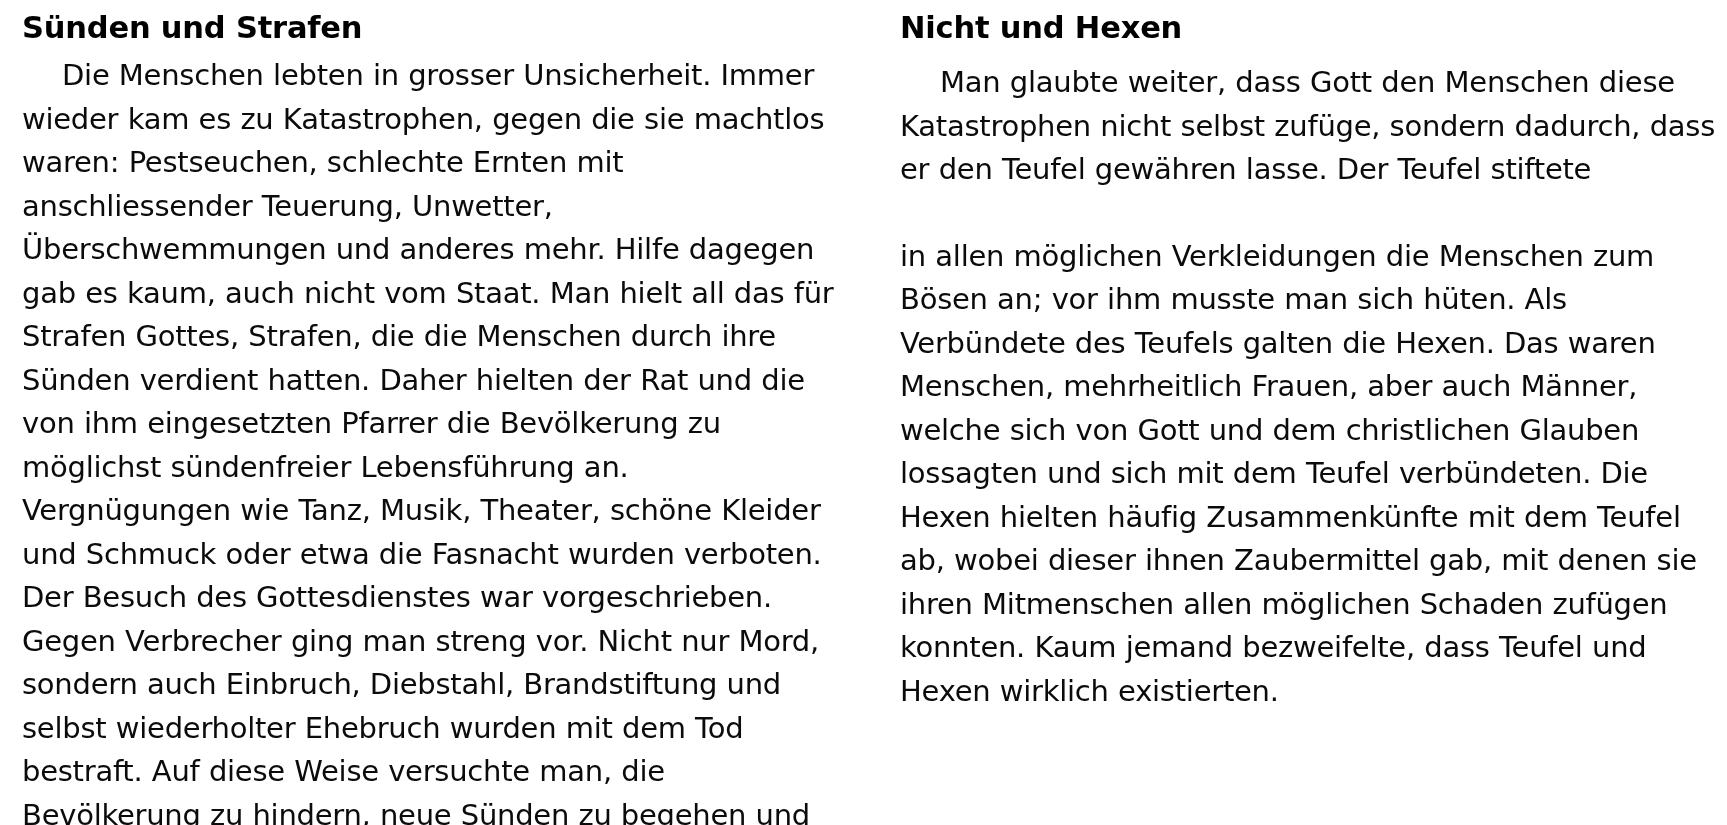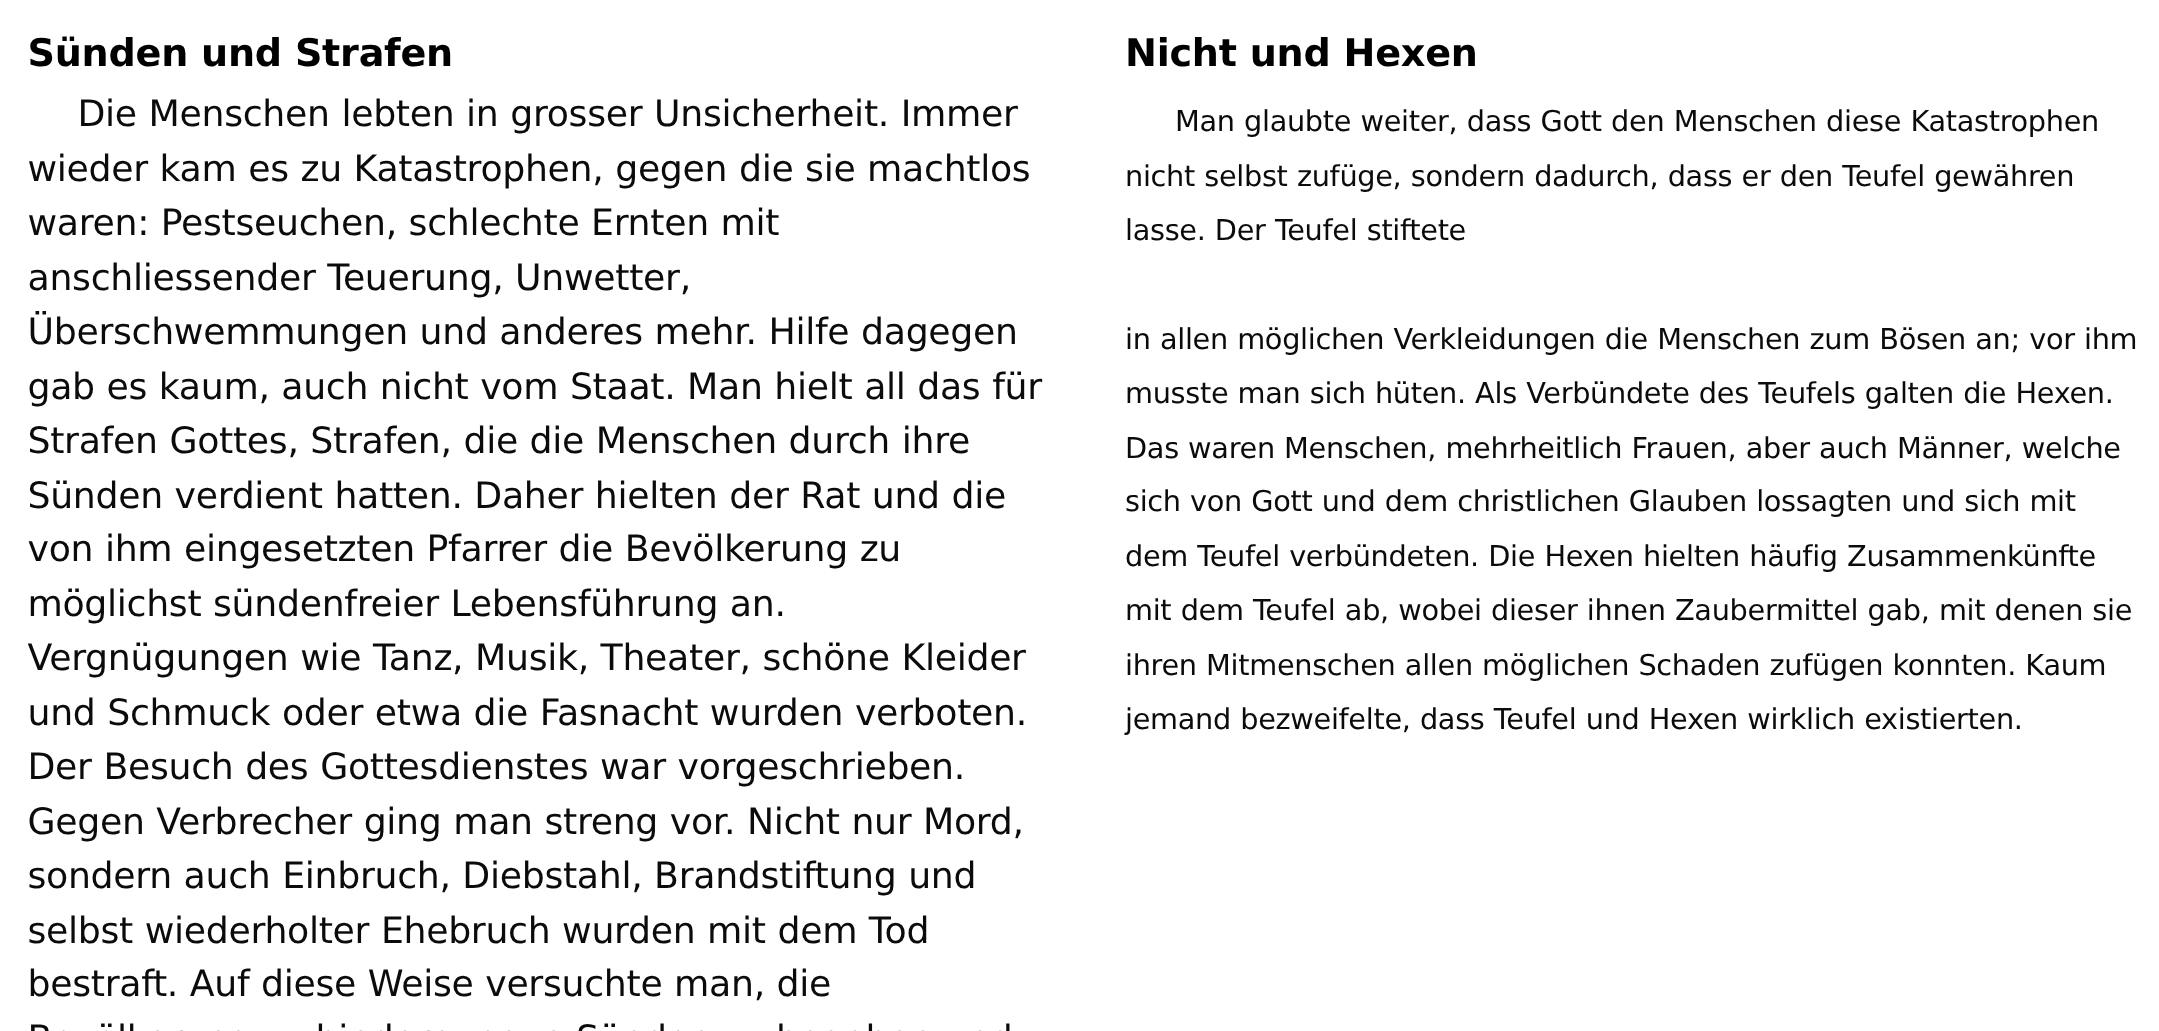--- a/index.html
+++ b/index.html
@@ -12,21 +12,21 @@
     background: #ffffff;
     font-family: "DejaVu Sans", sans-serif;
     color: #111111;
     overflow: hidden;
   }
   .page {
     position: relative;
     width: 1727px;
     height: 706px;
     box-sizing: border-box;
-    padding: 26px 18px 0 22px;
+    padding: 10px 18px 0 22px;
   }
   .columns {
     display: flex;
     flex-direction: row;
     align-items: flex-start;
     gap: 58px;
   }
   .column {
     width: 820px;
     flex: 0 0 820px;
@@ -54,21 +54,21 @@
   .body-text p {
     margin: 0;
   }
   .body-text p.indent {
     text-indent: 40px;
   }
   .body-text p.gap {
     margin-top: 43px;
   }
   .right .body-text {
-    font-size: 23px;
+    font-size: 29px;
     margin-top: 16px;
   }
 </style>
 </head>
 <body>
 
 <div class="page">
   <div class="columns">
 
     <div class="column left">

